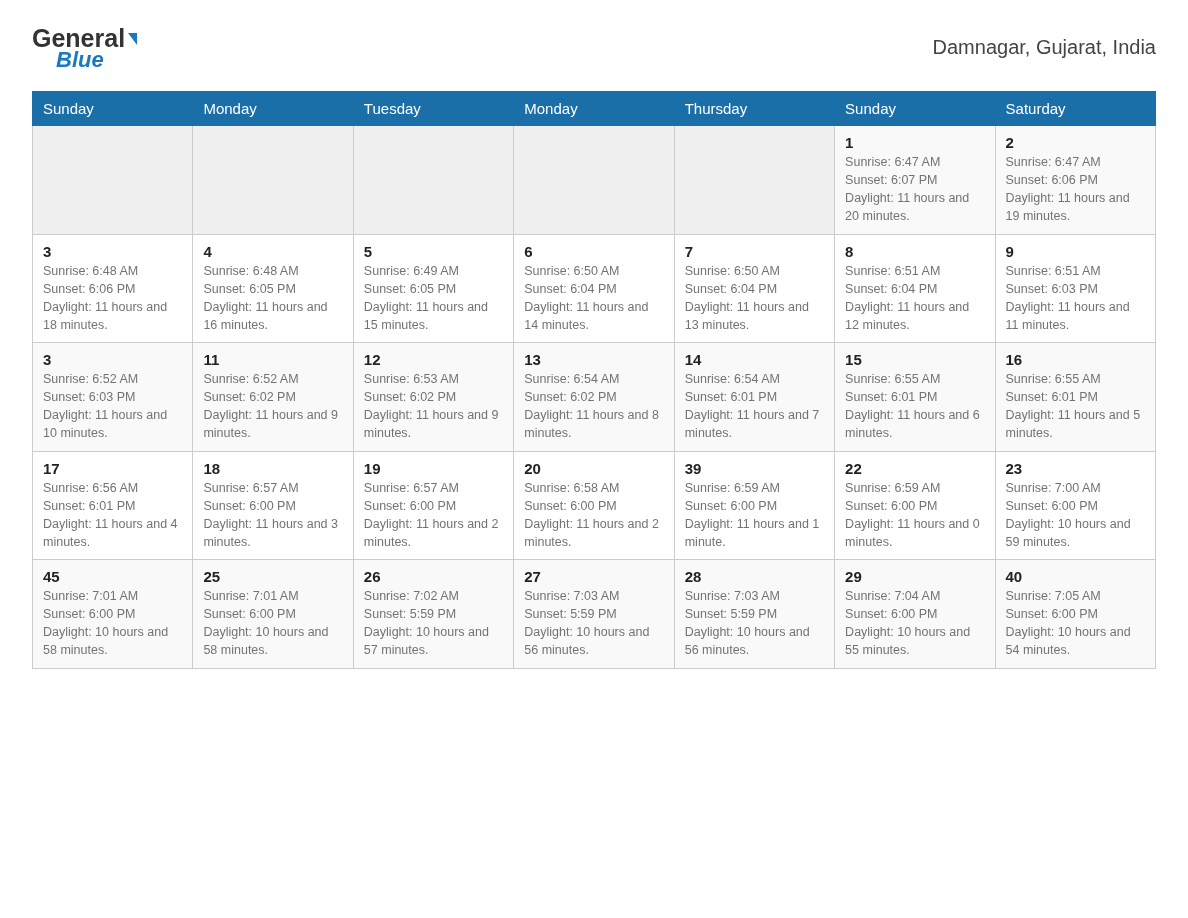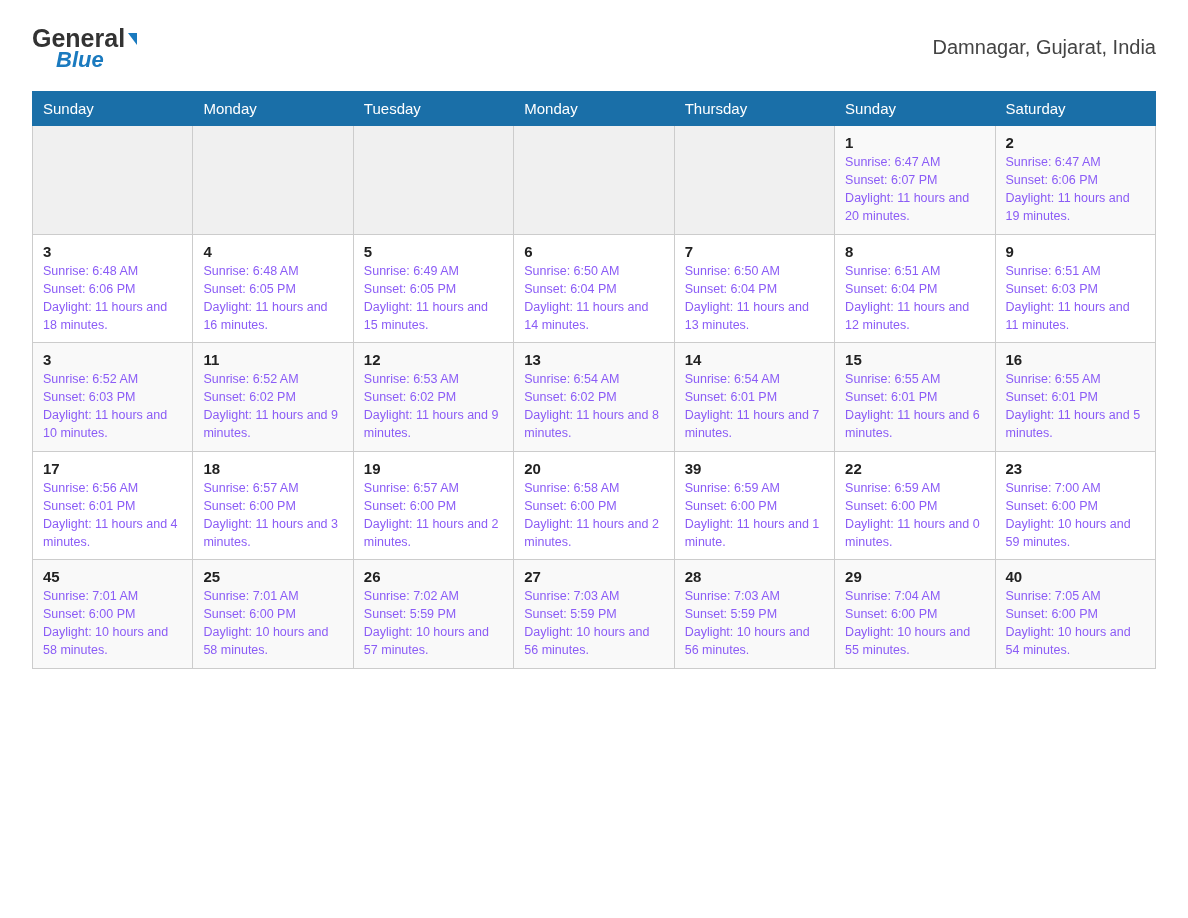--- a/index.html
+++ b/index.html
@@ -83,21 +83,21 @@
     }
     .day-num {
       font-size: 15px;
       font-weight: bold;
       color: #222;
       display: block;
       margin-bottom: 2px;
     }
     .day-info {
       font-size: 12.5px;
-      color: #8b5cf6;
+      color: #737373;
       line-height: 1.45;
     }
     .empty-cell {
       background: #f0f0f0 !important;
     }
     .row-light td { background: #fff; }
     .row-gray td { background: #f5f5f5; }
   </style>
 </head>
 <body>

